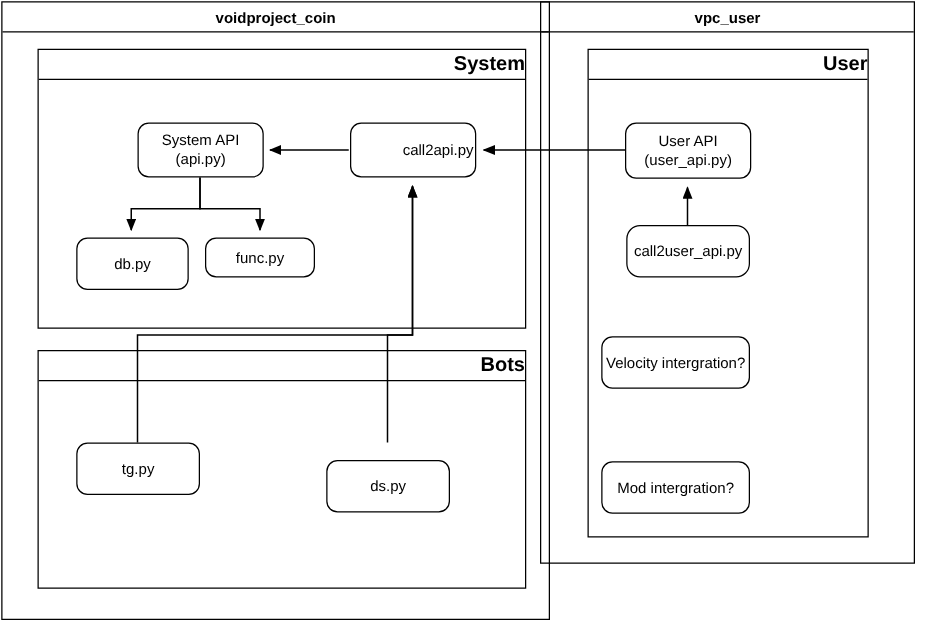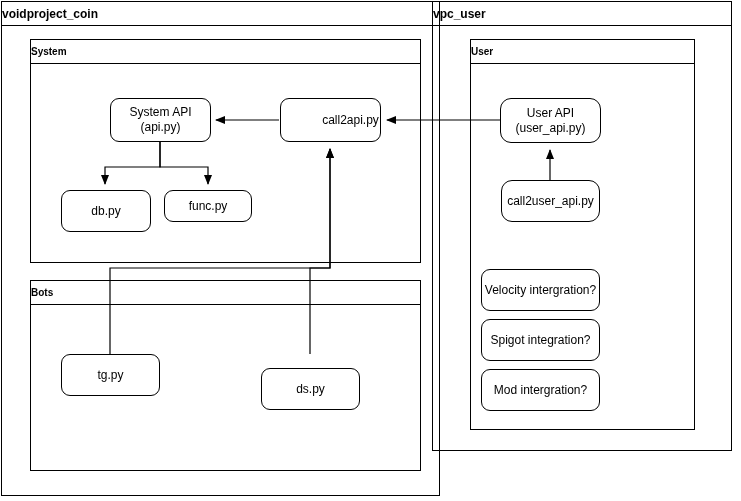--- a/index.html
+++ b/index.html
@@ -26,20 +26,21 @@
     background: transparent;
     box-sizing: border-box;
   }
   .pool-title {
     position: absolute;
     left: 0;
     top: 0;
     right: 0;
     height: 24px;
     line-height: 24px;
+    text-align: center;
     font-size: 12px;
     font-weight: bold;
     color: #000000;
     border-bottom: 1px solid #000000;
     box-sizing: border-box;
     background: transparent;
     white-space: nowrap;
   }
 
   
@@ -49,22 +50,22 @@
     background: transparent;
     box-sizing: border-box;
   }
   .lane-title {
     position: absolute;
     left: 0;
     top: 0;
     right: 0;
     height: 24px;
     line-height: 24px;
-    text-align: left;
-    font-size: 10px;
+    text-align: right;
+    font-size: 16px;
     font-weight: bold;
     color: #000000;
     border-bottom: 1px solid #000000;
     box-sizing: border-box;
     background: transparent;
     white-space: nowrap;
   }
 
   
   .node {
@@ -167,24 +168,23 @@
   <div class="node" style="left:261px; top:368px; width:99px; height:42px;">ds.py</div>
 
   <div class="pool" style="left:432px; top:1px; width:300px; height:450px;">
     <div class="pool-title">vpc_user</div>
   </div>
 
   <div class="lane" style="left:470px; top:39px; width:225px; height:391px;">
     <div class="lane-title">User</div>
   </div>
 
-  <div class="node" style="left:500px; top:98px; width:101px; height:45px;border-radius:11px;">User API
+  <div class="node" style="left:500px; top:98px; width:101px; height:45px;">User API
 (user_api.py)</div>
 
   <div class="node" style="left:501px; top:180px; width:99px; height:42px;border-radius:11px;">call2user_api.py</div>
 
   <div class="node" style="left:481px; top:269px; width:119px; height:42px;">Velocity intergration?</div>
 
-  <div class="node" style="left:481px; top:319px; width:119px; height:42px;">Spigot integration?</div>
 
   <div class="node" style="left:481px; top:369px; width:119px; height:42px;">Mod intergration?</div>
 
 </div>
 
 </body></html>

